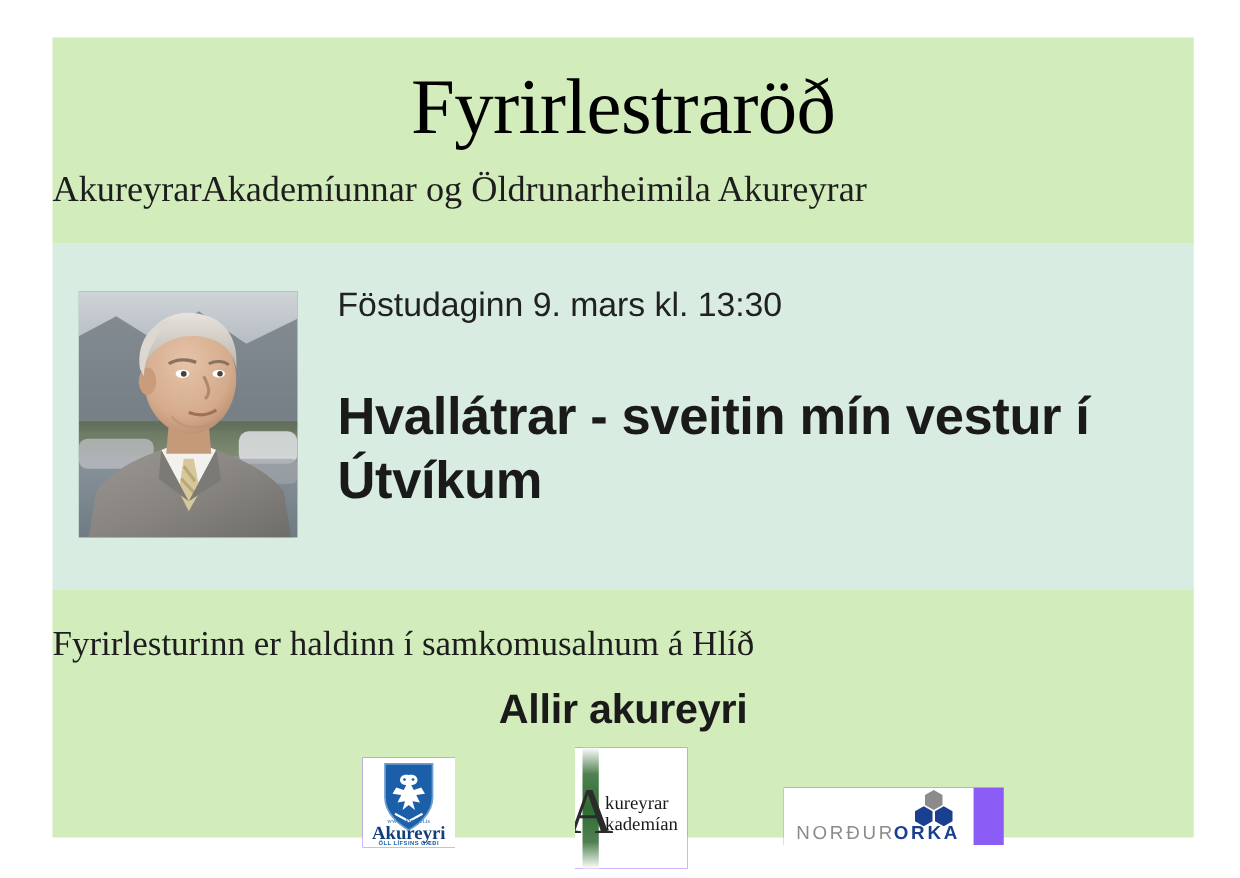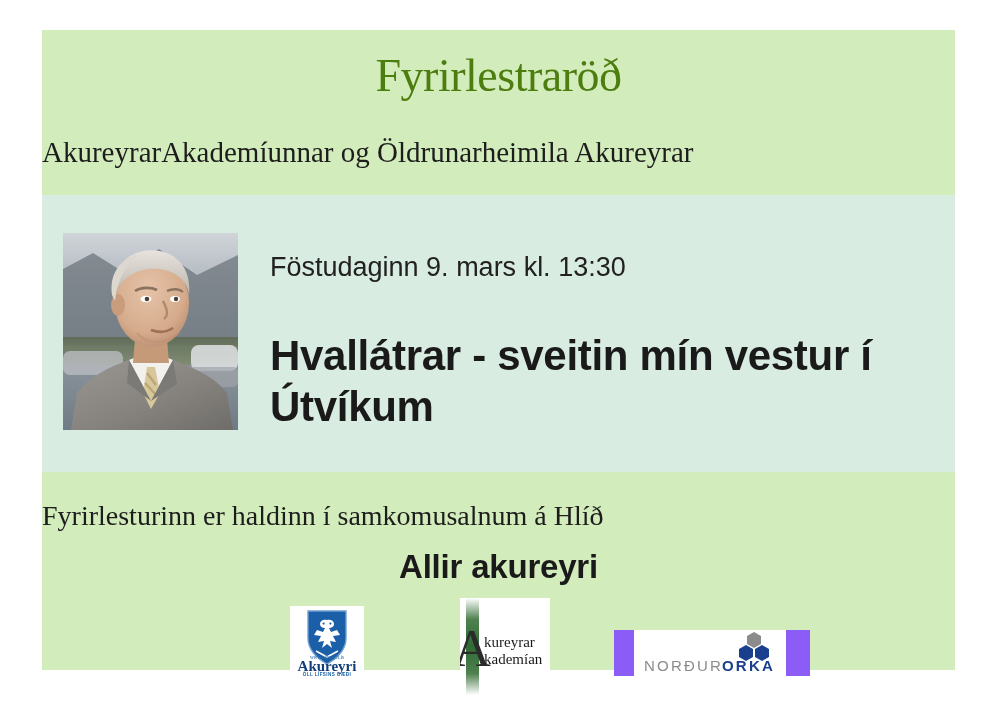--- a/index.html
+++ b/index.html
@@ -46,23 +46,23 @@
   }
 
   
   #poster-title {
     position: absolute;
     left: 0;
     top: 22px;
     width: 100%;
     text-align: center;
     font-family: "Liberation Serif", serif;
-    font-size: 46px;
+    font-size: 63px;
     line-height: 1.05;
-    color: #4d7c0f;
+    color: #000000;
     letter-spacing: -0.5px;
   }
   #poster-subtitle {
     position: absolute;
     left: 0;
     top: 106px;
     width: 100%;
     text-align: left;
     font-family: "Liberation Serif", serif;
     font-size: 29px;
@@ -77,21 +77,21 @@
     width: 175px;
     height: 197px;
     overflow: hidden;
     background: #8d9aa2;
   }
   #speaker-photo svg { display: block; }
 
   #event-details {
     position: absolute;
     left: 228px;
-    top: 56px;
+    top: 33px;
     width: 670px;
   }
   #event-date {
     font-size: 27px;
     color: #212121;
     line-height: 1.2;
   }
   #lecture-title {
     margin-top: 48px;
     font-size: 42px;
@@ -139,21 +139,21 @@
     height: 100px;
   }
   .logo {
     position: absolute;
     background: #8b5cf6;
     overflow: hidden;
     text-align: right;
   }
   #logo-akureyri  { left: 248px; top: 8px;  width: 74px;  height: 72px; }
   #logo-akademian { left: 418px; top: 0px;  width: 90px;  height: 97px; }
-  #logo-nordurorka{ left: 572px; top: 32px; width: 176px; height: 46px; padding-left: 20px; }
+  #logo-nordurorka{ left: 585px; top: 32px; width: 176px; height: 46px; }
 
   .logo svg { display: block; }
 </style>
 </head>
 <body>
 
 <div id="poster">
 
   <div class="band" id="band-header">
     <div id="poster-title">Fyrirlestraröð</div>

